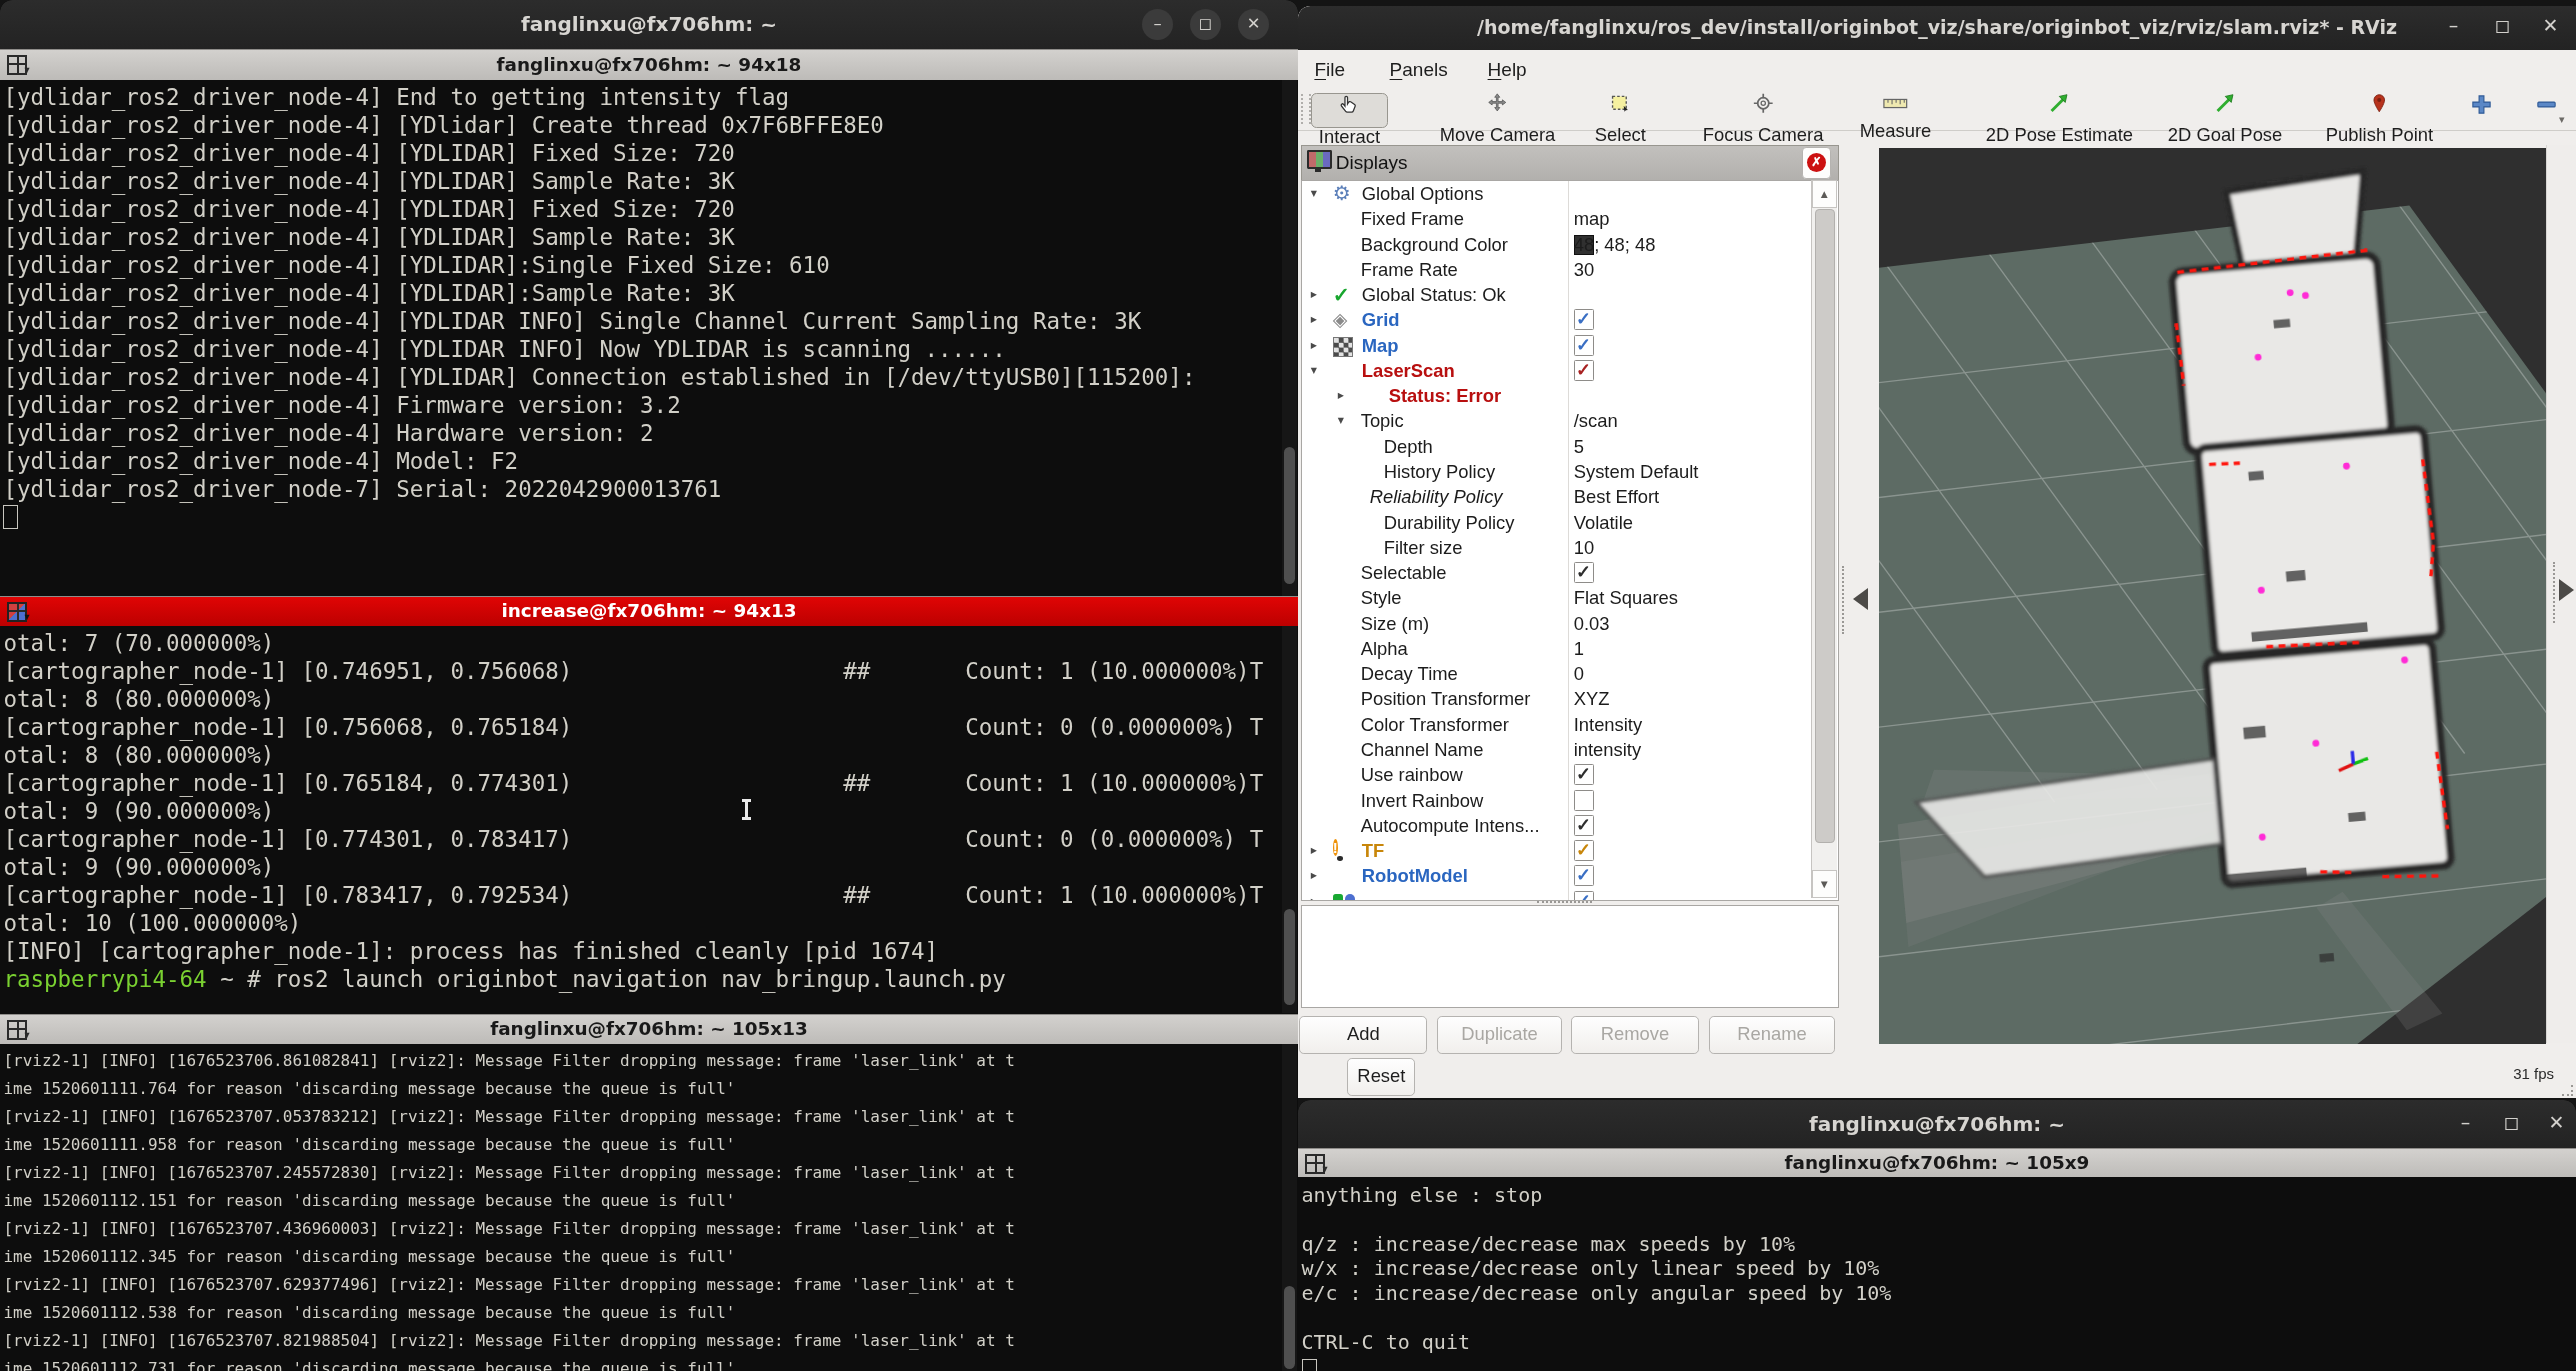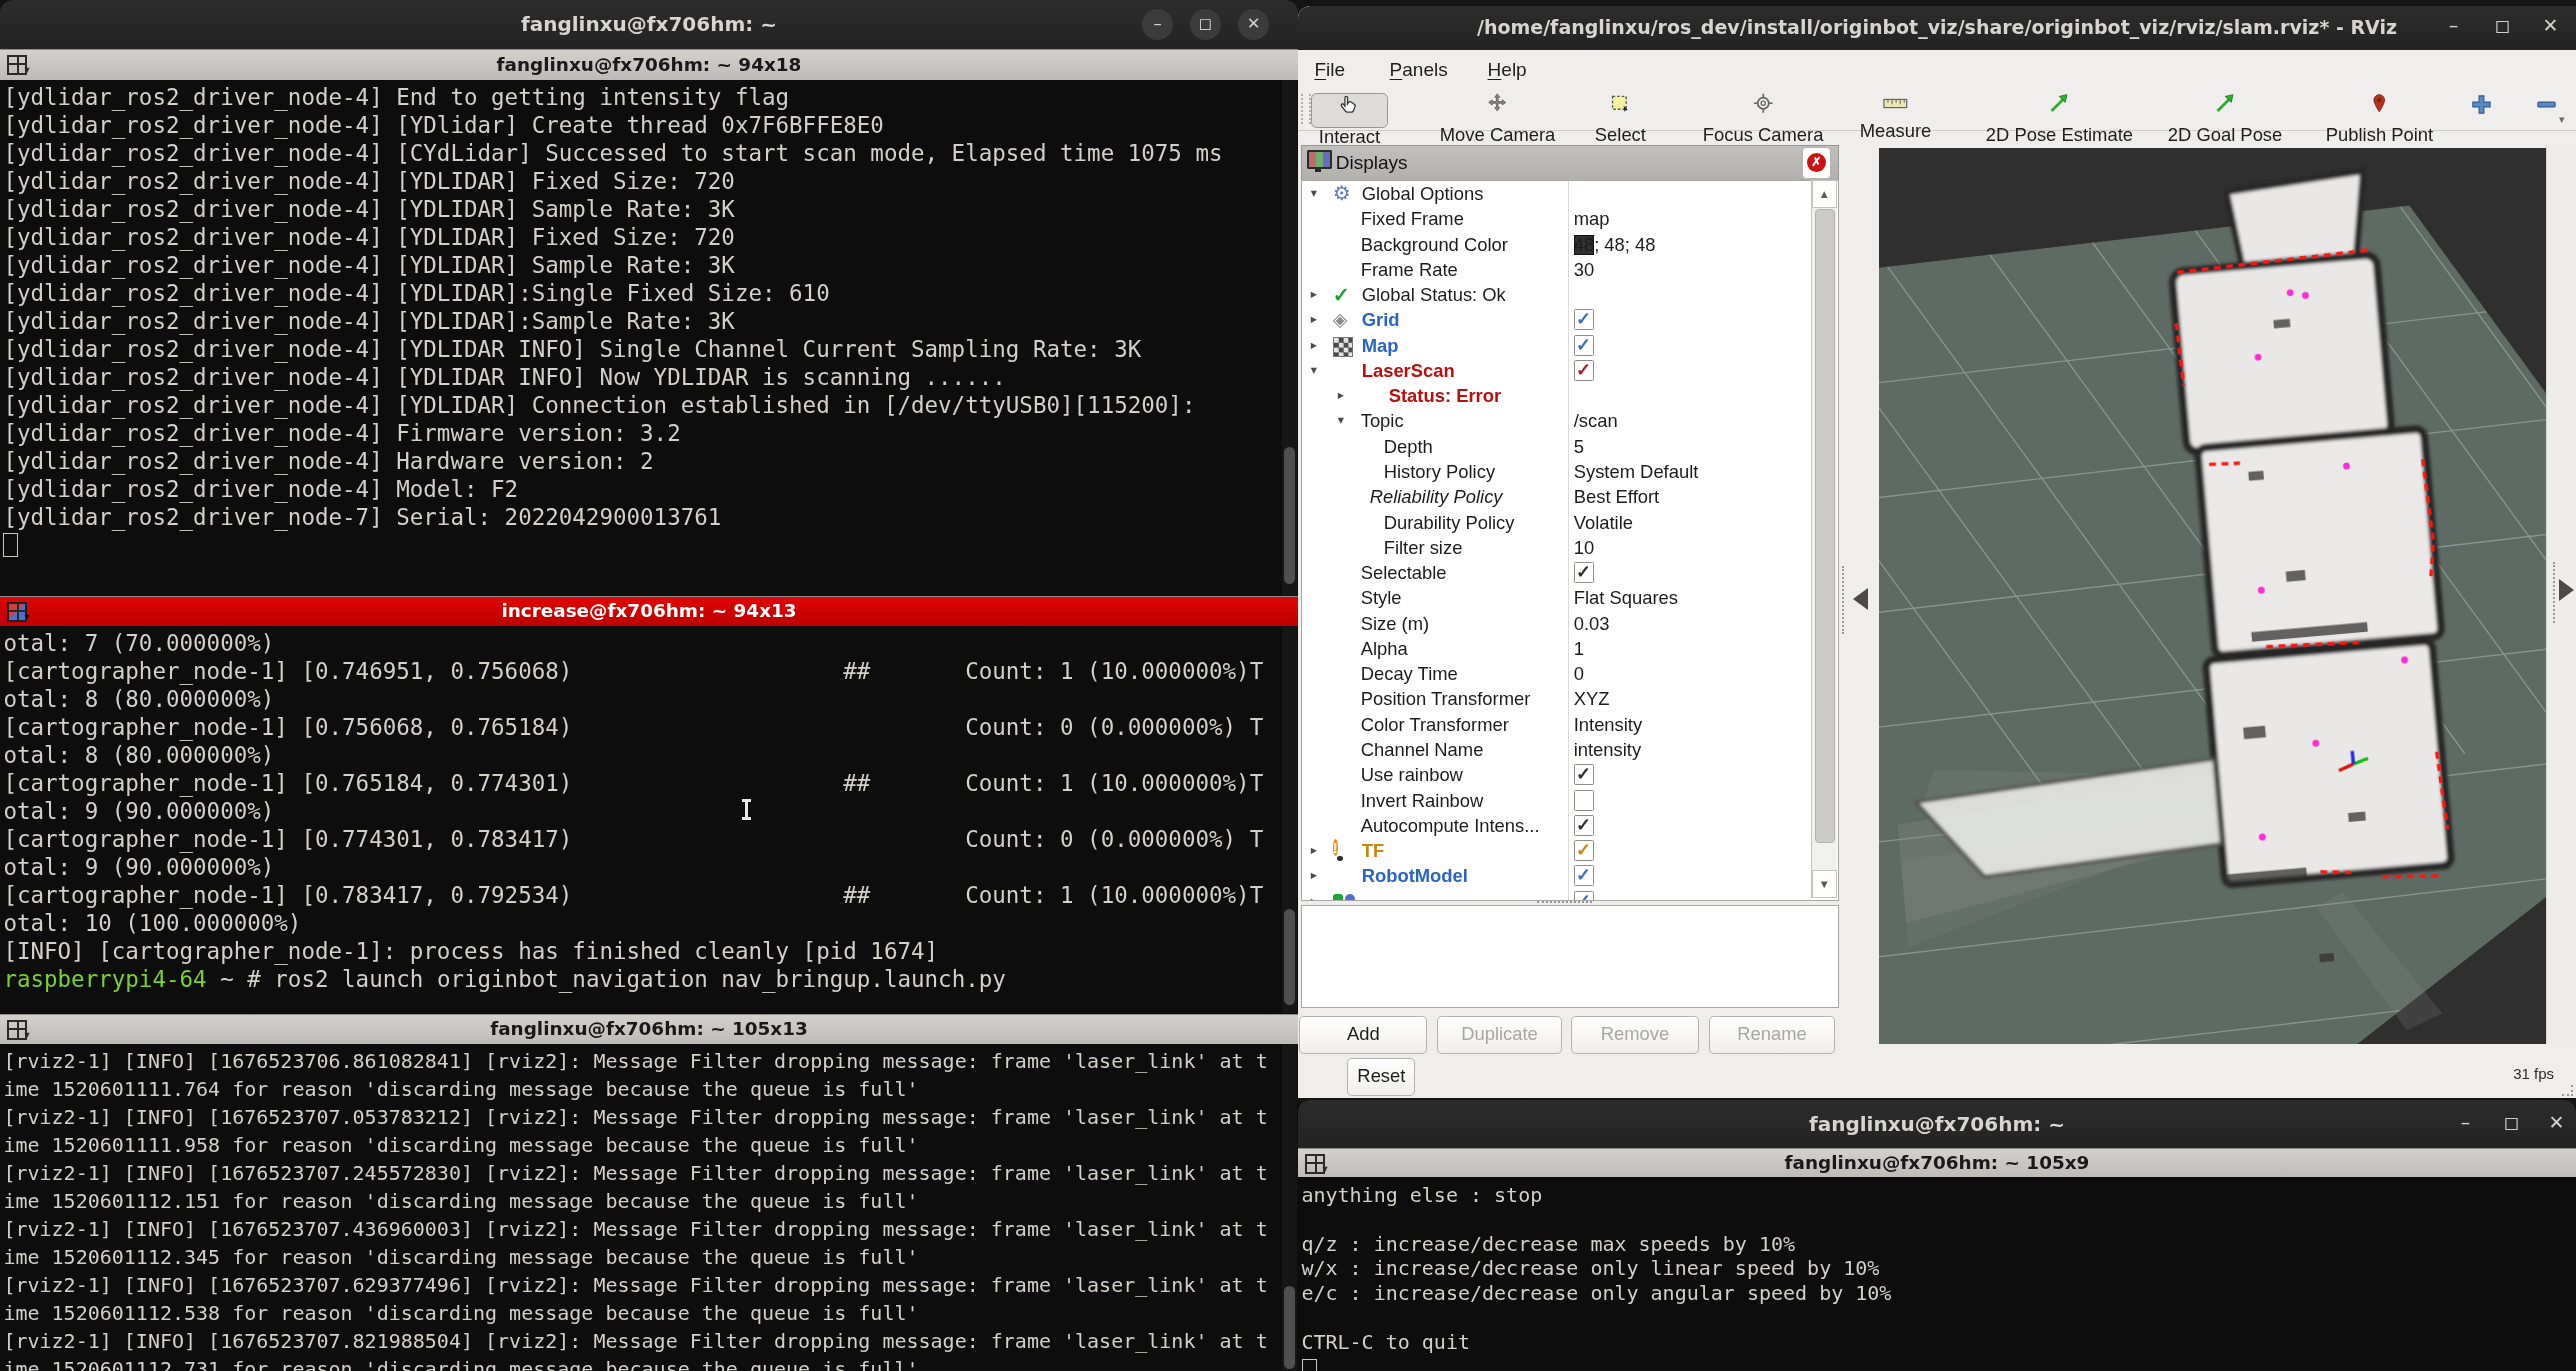--- a/index.html
+++ b/index.html
@@ -23,21 +23,21 @@
                linear-gradient(#2a2a2a,#2a2a2a) 0 44%/100% 2px no-repeat;}
   .tabbar.red .grid-icon{border-color:#222;background:
     linear-gradient(#2a2a2a,#2a2a2a) 58% 0/2px 100% no-repeat,
     linear-gradient(#2a2a2a,#2a2a2a) 0 44%/100% 2px no-repeat,
     linear-gradient(135deg,#d04040 0 50%,#4d6fd0 50% 100%);}
   .grid-caret{position:absolute;left:24.6px;top:13.7px;font-size:10.2px;color:#2a2a2a;}
   
   .tcontent{position:absolute;left:0;right:0;background:#0d0d0d;overflow:hidden;}
   .tline{white-space:pre;color:#d2d0c8;font-family:"DejaVu Sans Mono",monospace;}
   .pane94 .tline{font-size:22.5px;line-height:28px;height:28px;}
-  .pane105 .tline{font-size:20px;line-height:28px;height:28px;}
+  .pane105 .tline{font-size:16px;line-height:28px;height:28px;}
   .pane-teleop .tline{font-size:20px;line-height:24.6px;height:24.6px;}
   .cursor-box{display:inline-block;width:13px;height:22px;border:1.4px solid #c9c7c0;margin-top:2.7px;}
   .sb-track{position:absolute;width:15px;background:#161616;}
   .sb-thumb{position:absolute;width:11px;border-radius:5.5px;background:#4f4f4f;}
   .ibeam{position:absolute;width:2.7px;height:20.5px;background:#e8e8e8;}
   .ibeam:before,.ibeam:after{content:"";position:absolute;left:-3.4px;width:9.6px;height:2.7px;background:#e8e8e8;}
   .ibeam:after{bottom:0;}
   .menubar{position:absolute;background:#f0eeec;border-bottom:0.7px solid #d8d6d3;}
   .menu-item{position:absolute;top:0;height:100%;color:#1d1d1d;font-size:19px;line-height:40px;padding:0 9.6px;}
   .menu-item .mn{text-decoration:underline;text-underline-offset:3.4px;}
@@ -118,21 +118,20 @@
   </div>
 
   <div class="tabbar" style="top:49px;height:30px;">
     <span class="grid-icon"></span>
     <span class="grid-caret">▾</span>
     <div class="tabtext" style="top:4.1px;">fanglinxu@fx706hm: ~ 94x18</div>
   </div>
   <div class="tcontent pane94" id="pane1" style="top:80px;height:516px;padding:2.7px 0 0 3.4px;">
       <div class="tline">[ydlidar_ros2_driver_node-4] End to getting intensity flag</div>
       <div class="tline">[ydlidar_ros2_driver_node-4] [YDlidar] Create thread 0x7F6BFFE8E0</div>
-      <div class="tline">[ydlidar_ros2_driver_node-4] [CYdLidar] Successed to start scan mode, Elapsed time 1075 ms</div>
       <div class="tline">[ydlidar_ros2_driver_node-4] [YDLIDAR] Fixed Size: 720</div>
       <div class="tline">[ydlidar_ros2_driver_node-4] [YDLIDAR] Sample Rate: 3K</div>
       <div class="tline">[ydlidar_ros2_driver_node-4] [YDLIDAR] Fixed Size: 720</div>
       <div class="tline">[ydlidar_ros2_driver_node-4] [YDLIDAR] Sample Rate: 3K</div>
       <div class="tline">[ydlidar_ros2_driver_node-4] [YDLIDAR]:Single Fixed Size: 610</div>
       <div class="tline">[ydlidar_ros2_driver_node-4] [YDLIDAR]:Sample Rate: 3K</div>
       <div class="tline">[ydlidar_ros2_driver_node-4] [YDLIDAR INFO] Single Channel Current Sampling Rate: 3K</div>
       <div class="tline">[ydlidar_ros2_driver_node-4] [YDLIDAR INFO] Now YDLIDAR is scanning ......</div>
       <div class="tline">[ydlidar_ros2_driver_node-4] [YDLIDAR] Connection established in [/dev/ttyUSB0][115200]:</div>
       <div class="tline">[ydlidar_ros2_driver_node-4] Firmware version: 3.2</div>

